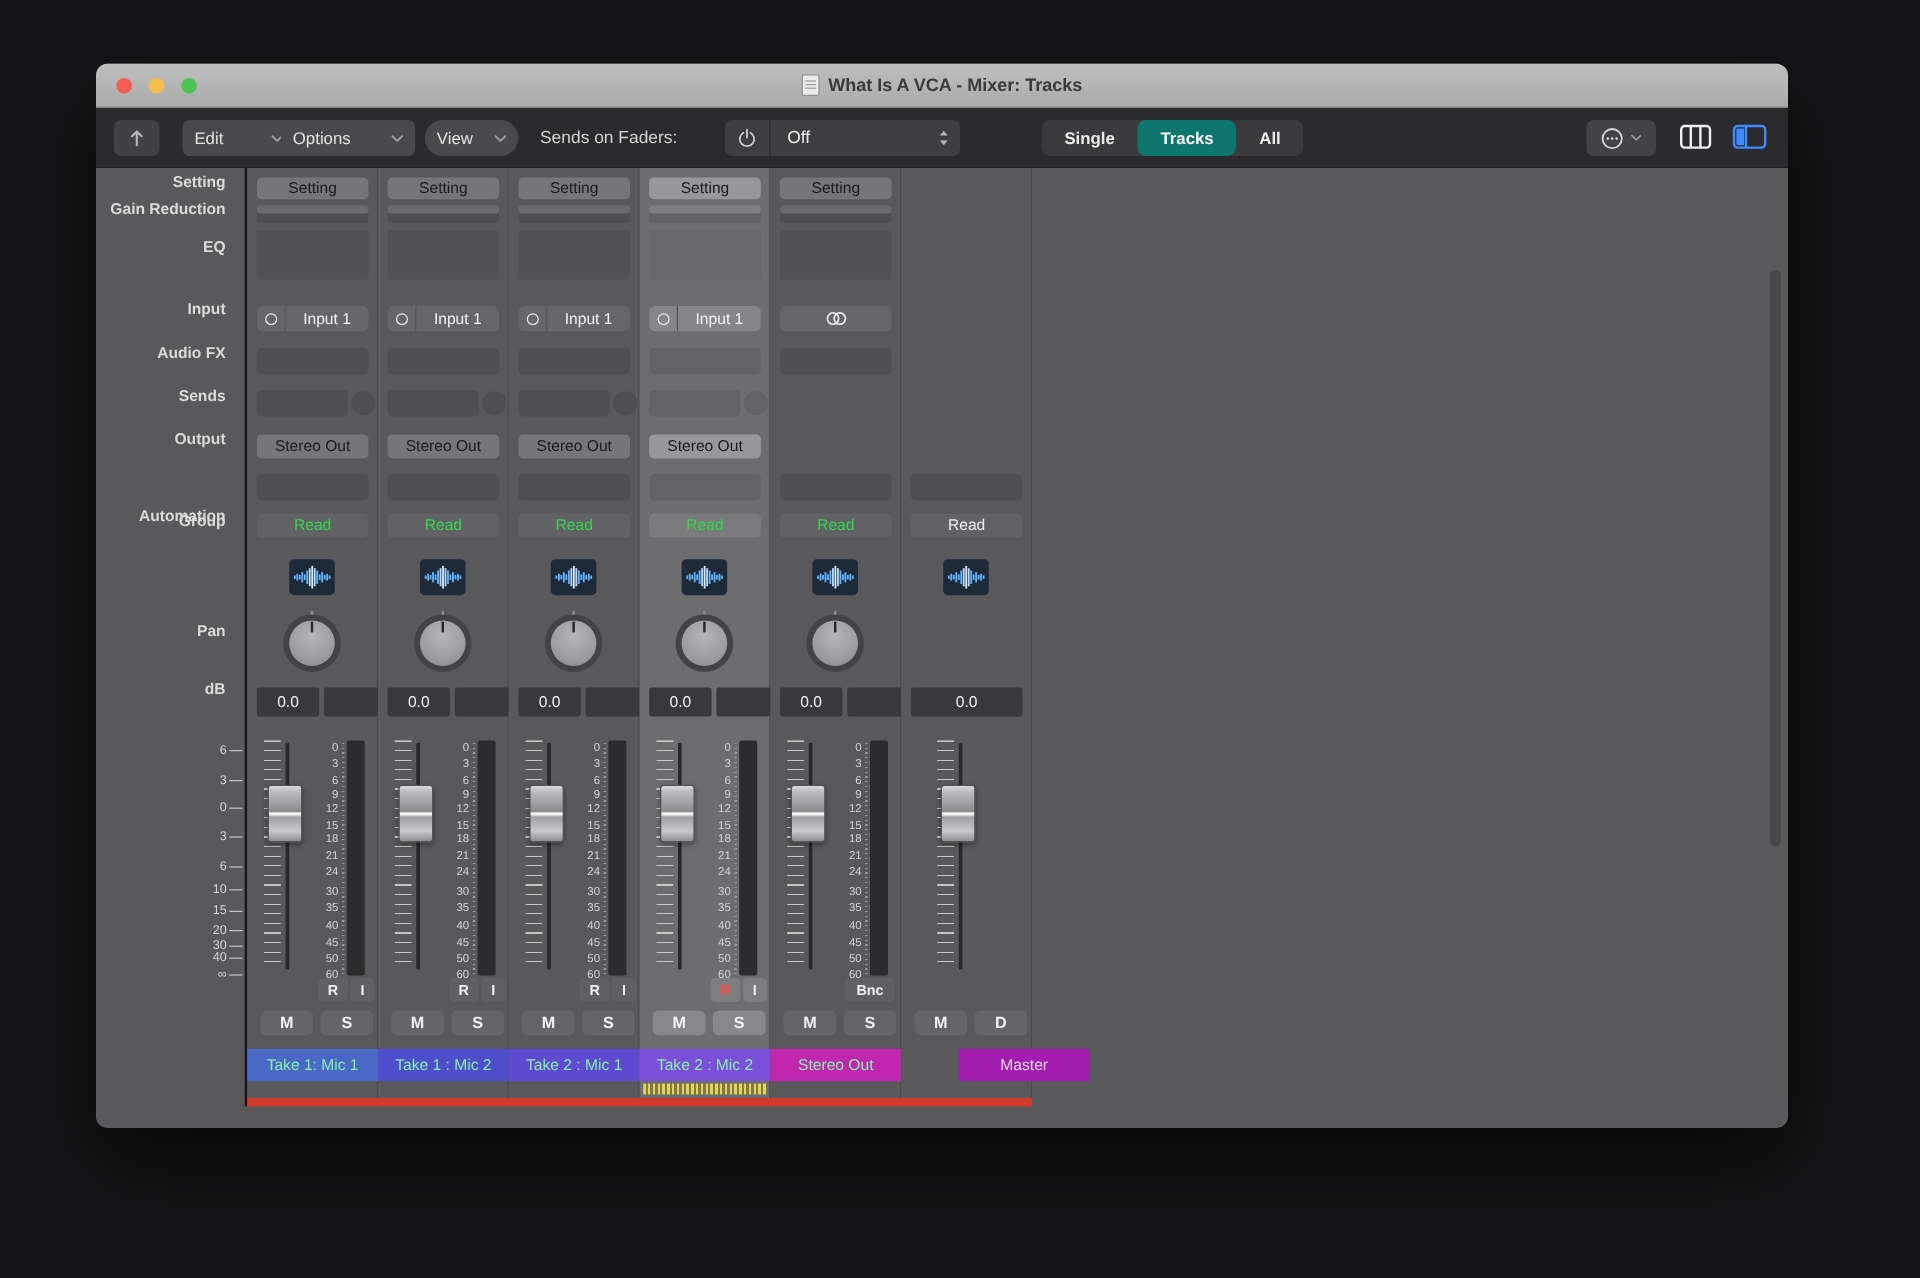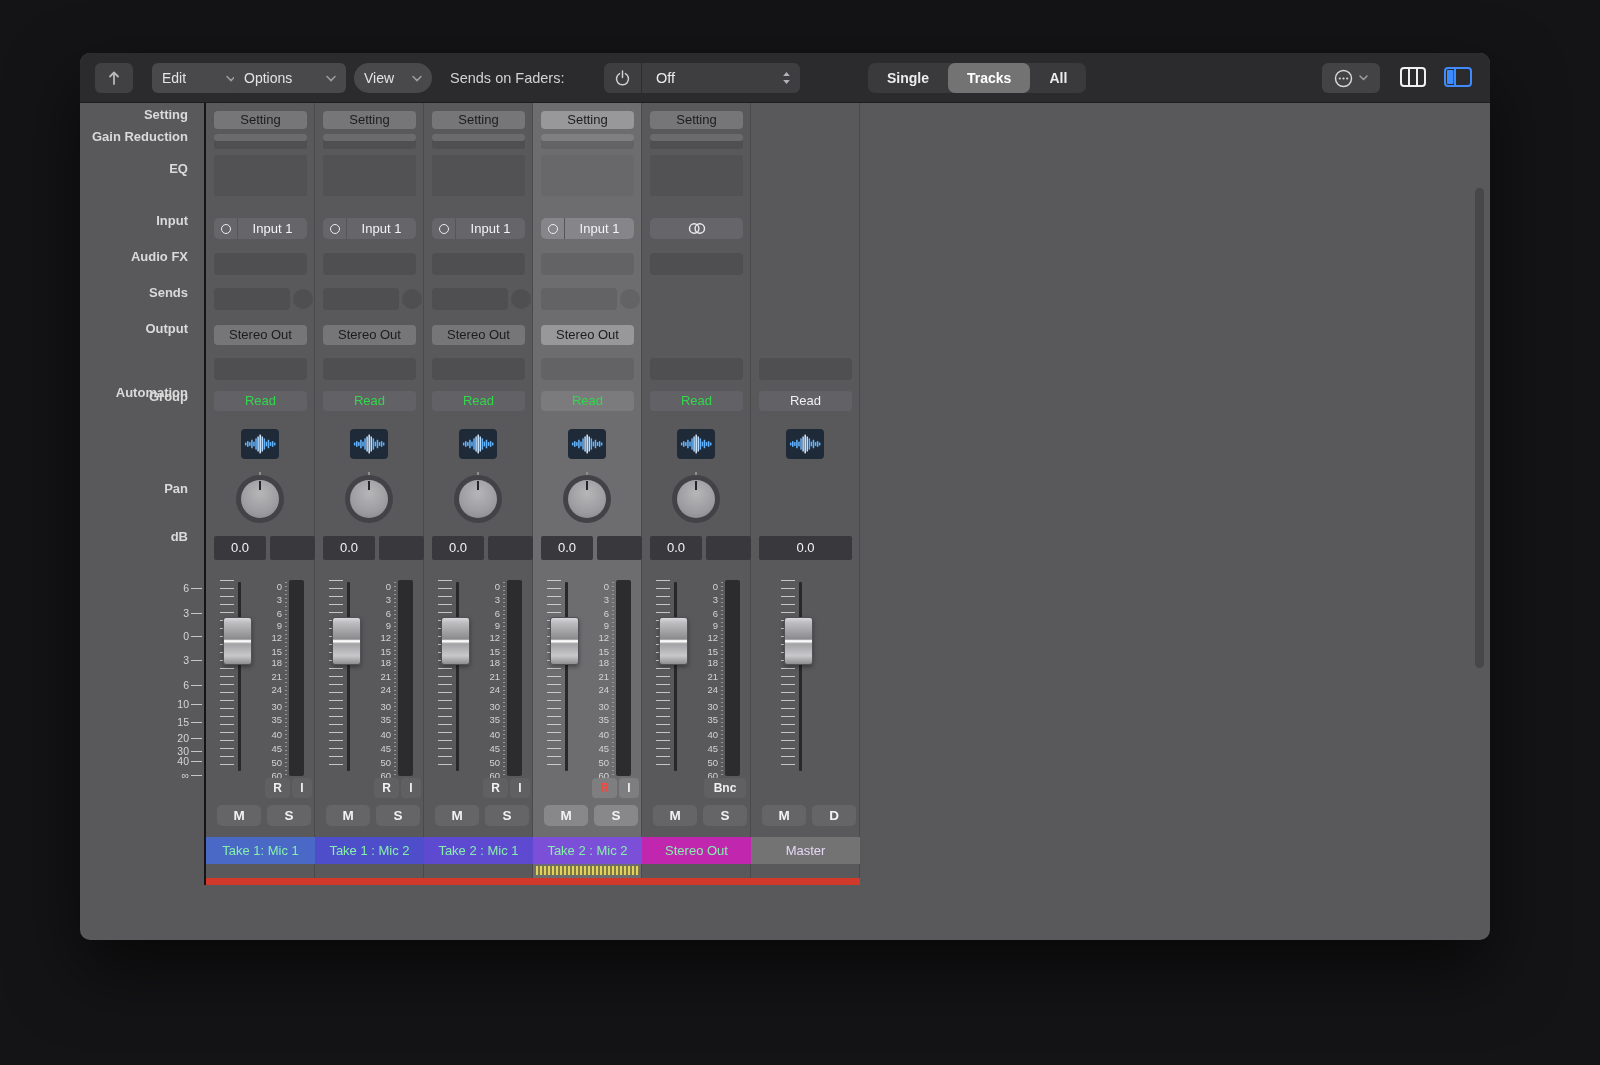--- a/index.html
+++ b/index.html
@@ -24,21 +24,21 @@
   .tb-edit{left:72px;width:94px;}
   .tb-options{left:154px;width:112px;}
   .tb-view{left:274px;width:78px;border-radius:15px;}
   .tb-soflabel{position:absolute;left:370px;top:0;height:50px;display:flex;align-items:center;color:#d2d2d2;font-size:14.5px;}
   .sof-group{position:absolute;left:524px;top:10px;width:196px;height:30px;background:#3e3e41;border-radius:6px;display:flex;align-items:center;}
   .sof-power{width:38px;height:30px;display:flex;align-items:center;justify-content:center;border-right:1px solid #2c2c2e;}
   .sof-value{flex:1;color:#ececec;font-size:14.5px;padding-left:14px;}
   .sof-stepper{margin-right:8px;display:flex;}
   .seg{position:absolute;left:788px;top:10px;height:30px;background:#3a3a3d;border-radius:7px;display:flex;}
   .seg button{border:none;background:transparent;color:#ececec;font-size:14px;font-weight:600;font-family:inherit;padding:0 19px;border-radius:7px;cursor:default;}
-  .seg button.active{background:#737373;color:#ffffff;}
+  .seg button.active{background:#0f766e;color:#ffffff;}
   .tb-more{left:1242px;width:58px;background:#434346;gap:6px;justify-content:center;}
   .tb-icon{position:absolute;top:11px;background:transparent;border:none;padding:0;cursor:default;}
   .tb-col3{left:1318px;}
   .tb-col2{left:1362px;}
 
   
   .content{position:relative;height:799px;background:#59595b;}
   .labels{position:absolute;left:0;top:0;width:124px;height:100%;}
   .lrow{position:absolute;right:16px;font-size:13px;font-weight:600;color:#dadada;white-space:nowrap;}
   .dscale span{position:absolute;right:15px;font-size:10.5px;color:#d6d6d8;line-height:10px;}
@@ -104,20 +104,31 @@
   .strip.sel .s-sub{background:repeating-linear-gradient(90deg,#e3d35a 0 2px,#7e7a48 2px 4px);}
   .redbar{position:absolute;left:126px;top:775px;width:654px;height:7px;background:#d13a2b;}
   .scrollthumb{position:absolute;right:6px;top:85px;width:9px;height:480px;background:#47474a;border-radius:5px;}
   svg{display:block;}
 </style>
 </head>
 <body>
 
 <div class="window">
 
+  <div class="titlebar">
+    <div class="lights">
+      <span class="light red"></span>
+      <span class="light yellow"></span>
+      <span class="light green"></span>
+    </div>
+    <div class="title-wrap">
+      <span class="doc-icon"></span>
+      <span>What Is A VCA - Mixer: Tracks</span>
+    </div>
+  </div>
 
   <div class="toolbar">
     <button class="tb-btn tb-up">
       <svg width="14" height="16" viewBox="0 0 14 16">
           <path d="M7 14 V3 M3 6.5 L7 2.5 L11 6.5" stroke="#b8b8ba" stroke-width="1.8" fill="none" stroke-linecap="round" stroke-linejoin="round"></path>
         </svg>
     </button>
     <button class="tb-btn tb-edit">
       <span>Edit</span>
       <svg width="10" height="7" viewBox="0 0 10 7">
@@ -687,20 +698,20 @@
       <div class="fticks"></div>
       <div class="frail"></div>
       <div class="fhandle"></div>
 
     </div>
 
     <div class="s-ms">
             <button class="msb m">M</button>
             <button class="msb s">D</button>
           </div>
-    <div class="s-name" style="background: #737373; color: rgb(230, 214, 246);">Master</div>
+    <div class="s-name" style="background: #a21caf; color: rgb(230, 214, 246); margin-left: 48px;">Master</div>
     <div class="s-sub"></div>
   </div>
       </div>
     <div class="redbar"></div>
     <div class="scrollthumb"></div>
   </div>
 </div>
 
 </body></html>

